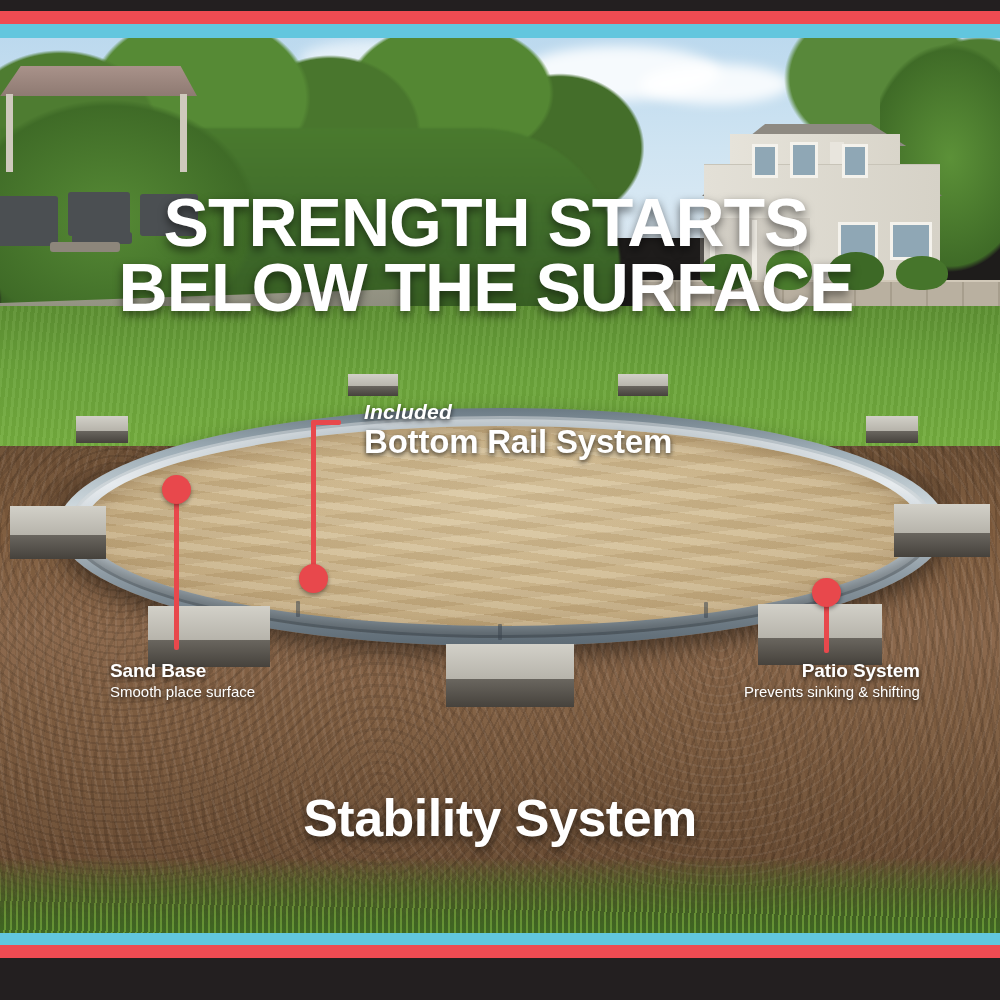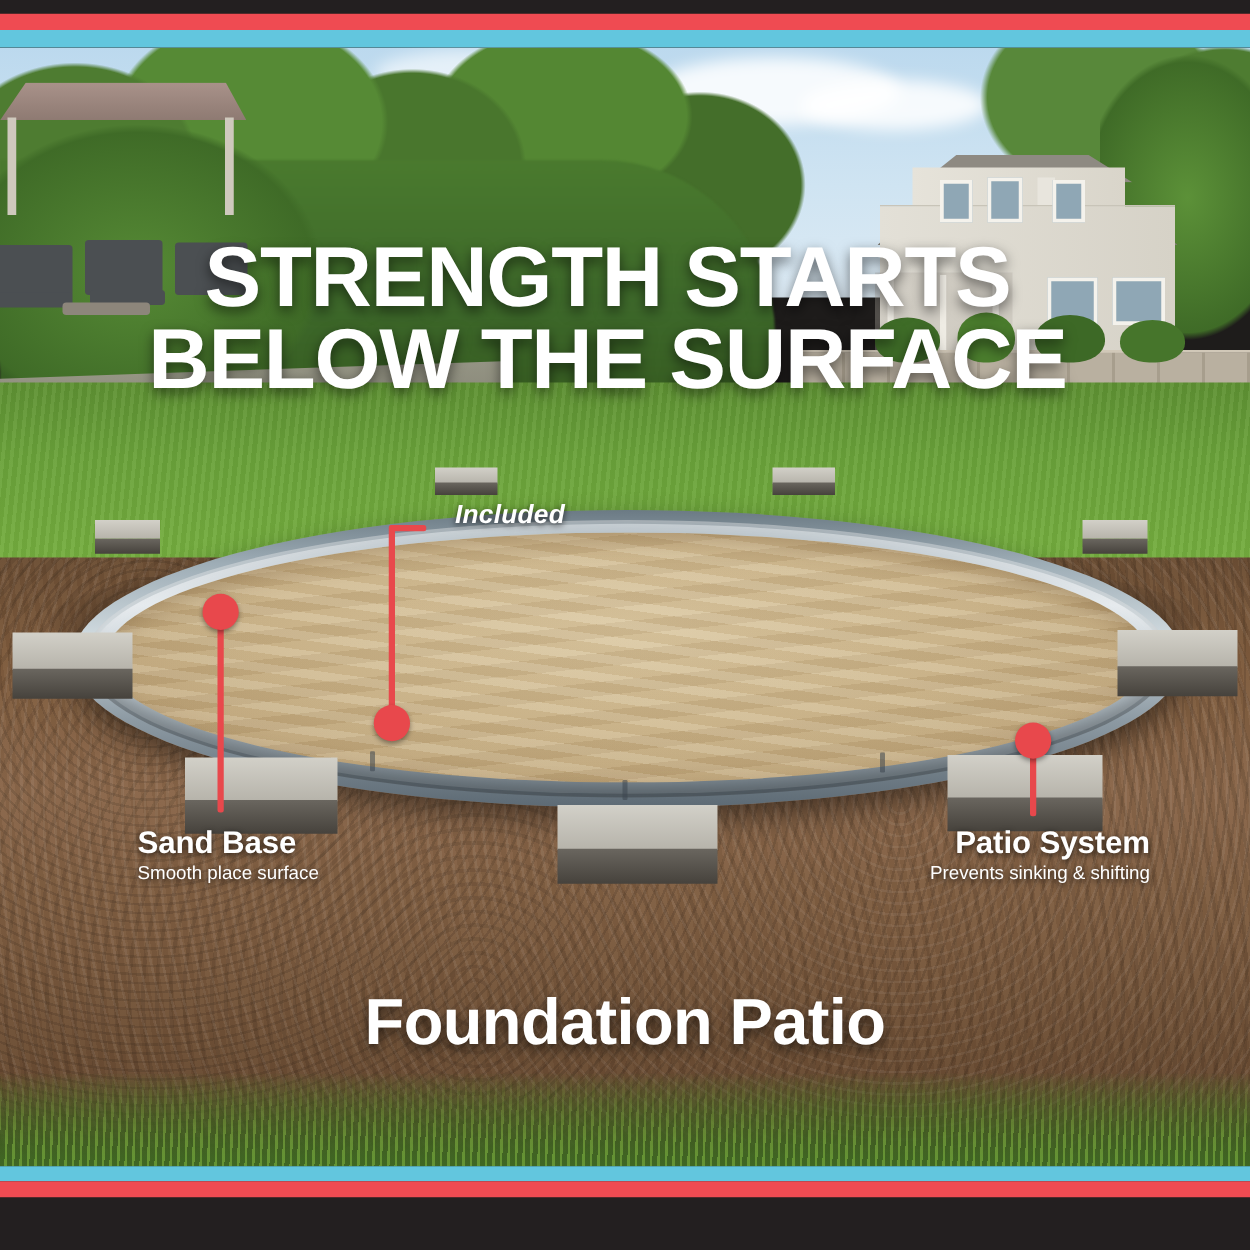--- a/index.html
+++ b/index.html
@@ -139,21 +139,21 @@
 
   
   .dot { position:absolute; background:#e8484c; border-radius:50%; box-shadow:0 2px 4px rgba(0,0,0,.4); z-index:30; }
   .vline { position:absolute; width:5px; background:#e8484c; z-index:29; border-radius:2px; }
   .hline { position:absolute; height:5px; background:#e8484c; z-index:29; border-radius:2px; }
 
   .callout { position:absolute; z-index:40; color:#fff; text-shadow:0 2px 5px rgba(0,0,0,.75); }
   .co-eyebrow { font-size:21px; font-style:italic; font-weight:bold; letter-spacing:.2px; margin-bottom:1px; }
   .co-title   { font-size:33px; font-weight:bold; letter-spacing:-.2px; line-height:1.05; }
   .co-sub     { font-size:19px; font-weight:400; margin-top:2px; letter-spacing:.1px; }
-  .co-title-sm { font-size:25px; font-weight:bold; letter-spacing:-.1px; }
+  .co-title-sm { font-size:19px; font-weight:bold; letter-spacing:-.1px; }
   .co-sub-sm   { font-size:15px; font-weight:400; margin-top:1px; }
 
   
   .headline { position:absolute; left:0; top:190px; width:972px; text-align:center; z-index:45;
      color:#fff; font-weight:bold; font-size:68px; line-height:.96; letter-spacing:-1px;
      text-shadow:0 4px 10px rgba(0,0,0,.55); }
   .headline .l2 { display:block; }
 
   
   .footer { position:absolute; left:0; top:788px; width:1000px; text-align:center; z-index:45; color:#fff; }
@@ -288,38 +288,39 @@
   <div class="headline">
     <span>STRENGTH STARTS</span>
     <span class="l2">BELOW THE SURFACE</span>
   </div>
 
   <div class="dot" style="left:299px; top:564px; width:29px; height:29px;"></div>
   <div class="vline" style="left:311px; top:422px; height:150px;"></div>
   <div class="hline" style="left:311px; top:420px; width:30px;"></div>
   <div class="callout" style="left:344px; top:400px;margin-left:20px;">
     <div class="co-eyebrow">Included</div>
+    <div class="co-title">Bottom Rail System</div>
   </div>
 
   <div class="dot" style="left:162px; top:475px; width:29px; height:29px;"></div>
   <div class="vline" style="left:174px; top:498px; height:152px;"></div>
   <div class="callout" style="left:110px; top:660px;">
     <div class="co-title-sm">Sand Base</div>
     <div class="co-sub-sm">Smooth place surface</div>
   </div>
 
   <div class="dot" style="left:812px; top:578px; width:29px; height:29px;"></div>
   <div class="vline" style="left:824px; top:601px; height:52px;"></div>
   <div class="callout" style="left:744px; top:660px; text-align:right;">
     <div class="co-title-sm">Patio System</div>
     <div class="co-sub-sm">Prevents sinking &amp; shifting</div>
   </div>
 
   <div class="footer">
-    <div class="f-title">Foundation Patio</div>
+    <div class="f-title">Stability System</div>
   </div>
 
   <div class="stripe t-dark"></div>
   <div class="stripe t-red"></div>
   <div class="stripe t-blue"></div>
   <div class="stripe b-blue"></div>
   <div class="stripe b-red"></div>
   <div class="stripe b-dark"></div>
 
 

